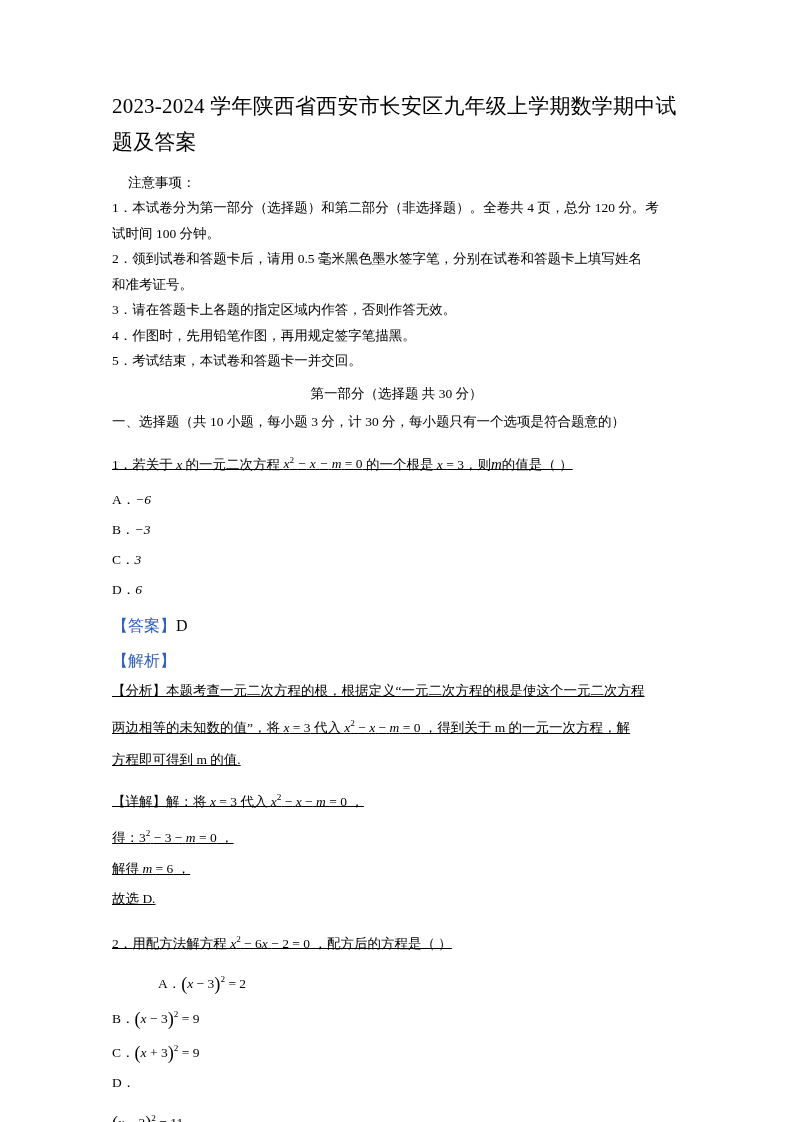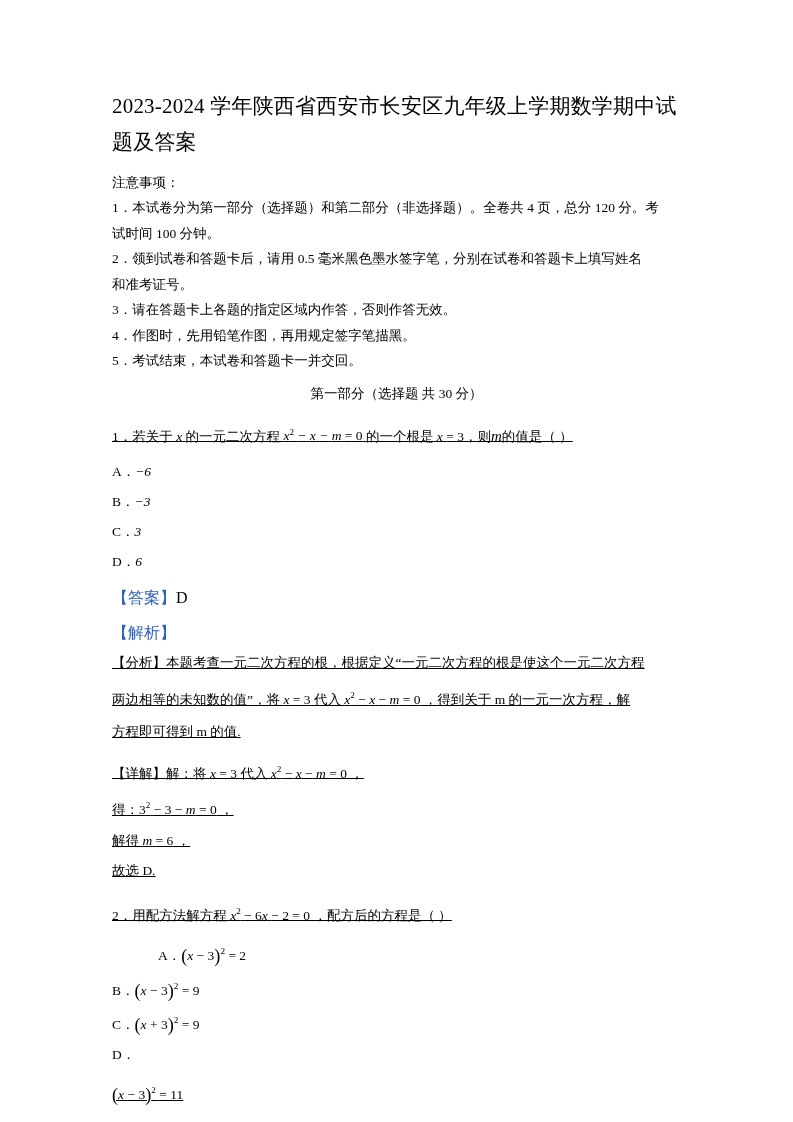--- a/index.html
+++ b/index.html
@@ -24,21 +24,21 @@
   .doc-title {
     font-size: 21px;
     line-height: 36px;
     font-weight: normal;
     margin: 0 0 10px 0;
     letter-spacing: 0.2px;
   }
   .note-head {
     font-size: 13.5px;
     line-height: 25px;
-    margin: 4px 0 0 0;
+    margin: 4px 0 0 16px;
   }
   .note-line {
     font-size: 13.5px;
     line-height: 25.5px;
     margin: 0;
   }
   .part-head {
     font-size: 13.5px;
     line-height: 26px;
     text-align: center;
@@ -116,20 +116,21 @@
   <p class="note-head">注意事项：</p>
   <p class="note-line">1．本试卷分为第一部分（选择题）和第二部分（非选择题）。全卷共 4 页，总分 120 分。考</p>
   <p class="note-line">试时间 100 分钟。</p>
   <p class="note-line">2．领到试卷和答题卡后，请用 0.5 毫米黑色墨水签字笔，分别在试卷和答题卡上填写姓名</p>
   <p class="note-line">和准考证号。</p>
   <p class="note-line">3．请在答题卡上各题的指定区域内作答，否则作答无效。</p>
   <p class="note-line">4．作图时，先用铅笔作图，再用规定签字笔描黑。</p>
   <p class="note-line">5．考试结束，本试卷和答题卡一并交回。</p>
 
   <p class="part-head">第一部分（选择题 共 30 分）</p>
+  <p class="section-line">一、选择题（共 10 小题，每小题 3 分，计 30 分，每小题只有一个选项是符合题意的）</p>
 
   <p class="q-line">
     <span>1．</span><span>若关于</span>
     <span class="math">x</span>
     <span>的一元二次方程</span>
     <span class="math"><span class="math">x</span><sup class="exp">2</sup> <span>−</span> <span class="math">x</span> <span>−</span> <span class="math">m</span> <span class="mathu">= 0</span></span>
     <span>的一个根是</span>
     <span class="math">x <span class="mathu">= 3</span></span><span>，则</span><span class="math" style="font-size:15px">m</span><span>的值是（        ）</span>
   </p>
 

